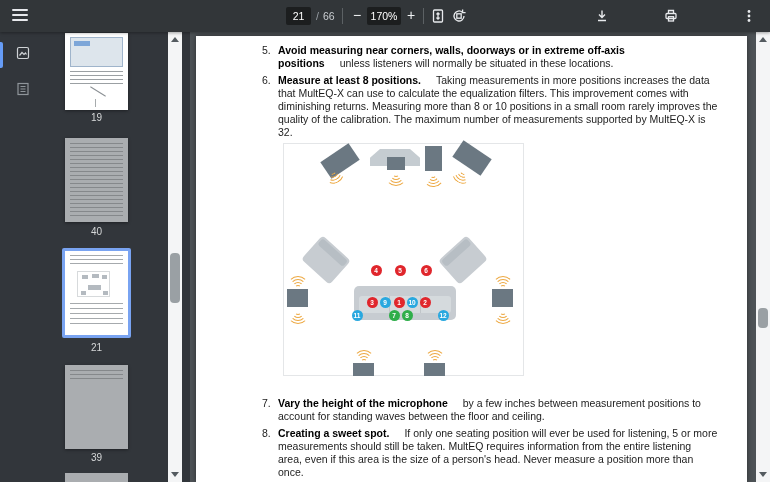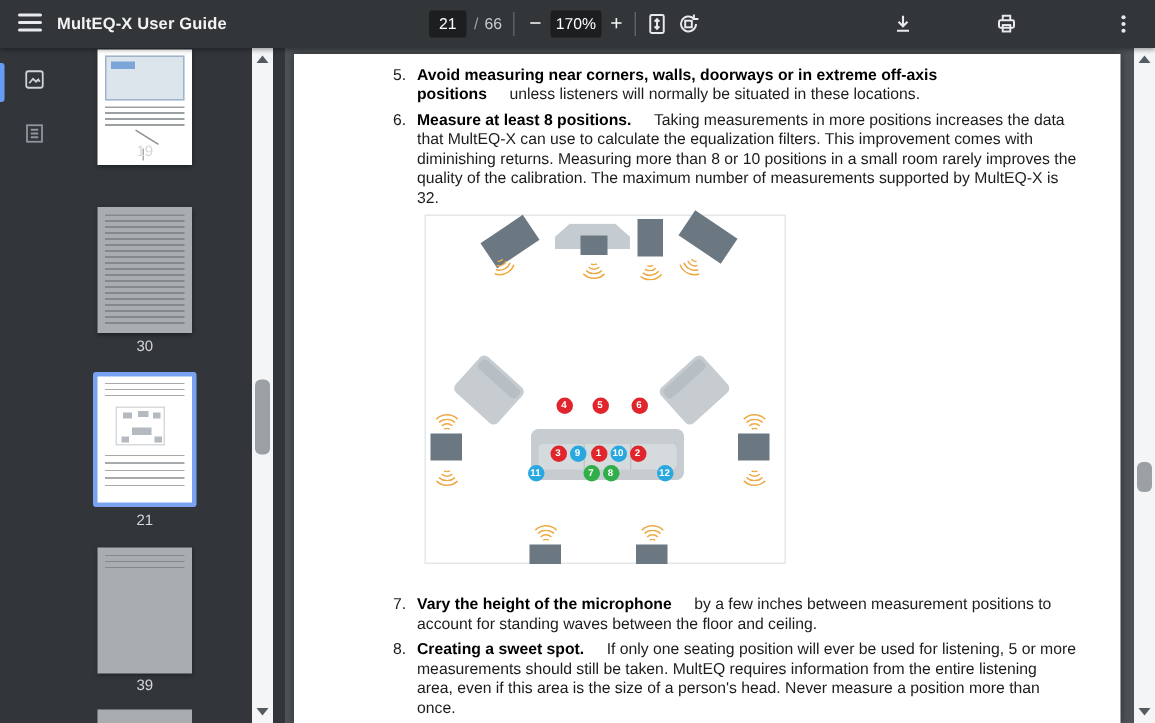--- a/index.html
+++ b/index.html
@@ -88,21 +88,20 @@
 <body>
 
 <div id="app">
 
   <div class="toolbar">
     <div class="menu-btn">
         <i></i>
         <i></i>
         <i></i>
       </div>
-    <div class="tb-title">MultEQ-X User Guide</div>
 
     <div class="tb-box pg-box">21</div>
     <div class="tb-text" style="left:316px;color:#9aa0a6;">/</div>
     <div class="tb-text" style="left:323px;">66</div>
     <div class="tb-divider" style="left:342px;"></div>
     <div class="tb-glyph" style="left:349px;">−</div>
     <div class="tb-box zoom-box">170%</div>
     <div class="tb-glyph" style="left:403px;">+</div>
     <div class="tb-divider" style="left:423px;"></div>
 
@@ -156,26 +155,26 @@
       </svg>
     </div>
 
     <div class="thumb-col">
       <div class="thumb" style="top:1px; height:77px;">
         <div class="t19-img"></div>
         <div class="t19-lines"></div>
         <div class="t19-sketch"></div>
         <div class="t19-sketch2"></div>
       </div>
-      <div class="thumb-label" style="top:64px;">19</div>
+      <div class="thumb-label" style="top:80px;">19</div>
 
       <div class="thumb gray" style="top:106px; height:84px;">
         <div class="gray-lines"></div>
       </div>
-      <div class="thumb-label" style="top:194px;">30</div>
+      <div class="thumb-label" style="top:194px;">40</div>
 
       <div class="sel-thumb" style="top:216px; width:69px; height:90px;">
         <div class="t21-lines-top"></div>
         <div class="t21-diagram">
           <i style="left:4px;top:3px;width:6px;height:4px;"></i>
           <i style="left:14px;top:2px;width:7px;height:4px;"></i>
           <i style="left:24px;top:3px;width:5px;height:4px;"></i>
           <i style="left:10px;top:13px;width:13px;height:5px;"></i>
           <i style="left:3px;top:19px;width:5px;height:4px;"></i>
           <i style="left:25px;top:19px;width:5px;height:4px;"></i>

